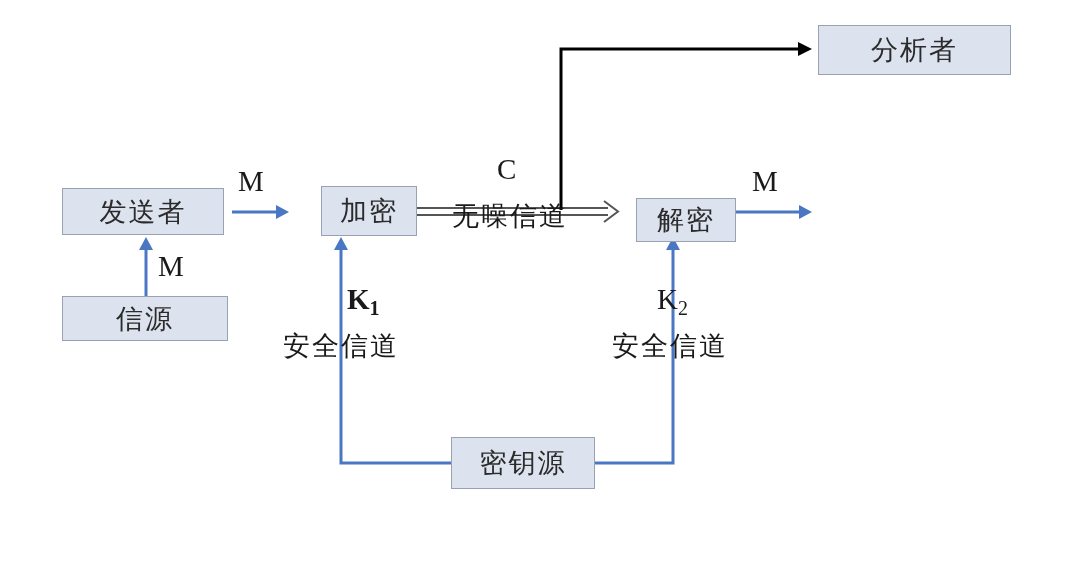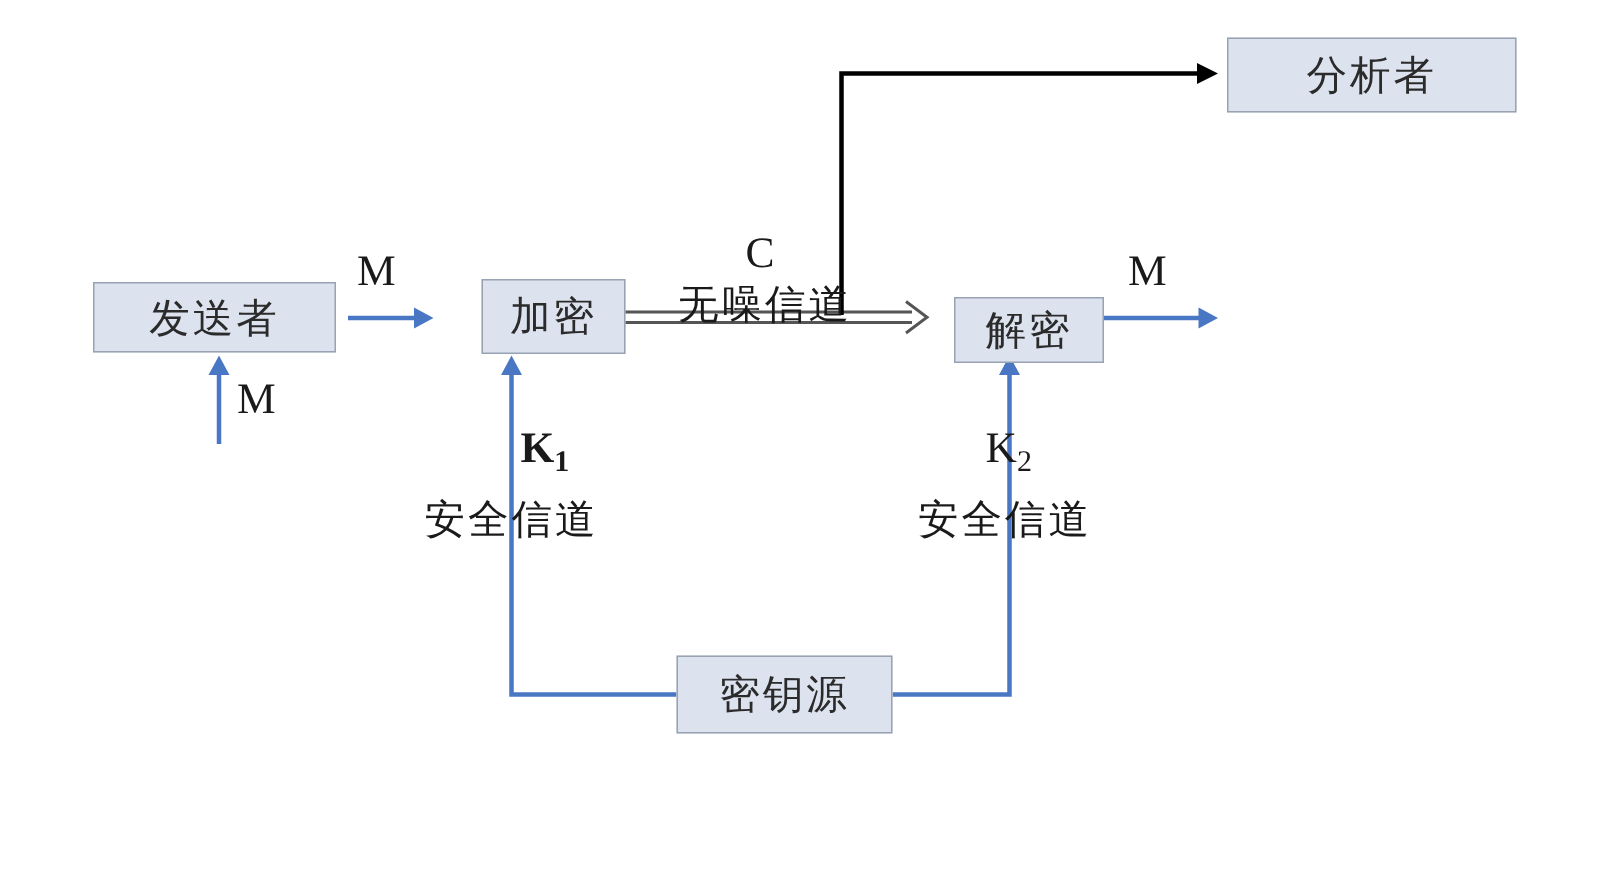--- a/index.html
+++ b/index.html
@@ -61,21 +61,21 @@
   .n-decrypt  { left: 636px; top: 186px; width: 100px; height: 44px; margin-top: 12px; }
   .n-receiver { left: 813px; top: 186px; width: 162px; height: 50px; }
   .n-analyst  { left: 818px; top: 25px;  width: 193px; height: 50px; }
   .n-keysrc   { left: 451px; top: 437px; width: 144px; height: 52px; }
 
   
   .p-m1 { left: 238px; top: 165px; }
   .p-m2 { left: 158px; top: 250px; }
   .p-m3 { left: 752px; top: 165px; }
   .p-c  { left: 497px; top: 153px; }
-  .p-channel { left: 452px; top: 185px; }
+  .p-channel { left: 452px; top: 198px; }
   .p-k1 { left: 347px; top: 283px; font-size: 29px; font-family: "Liberation Serif", "DejaVu Serif", serif; font-weight: bold; }
   .p-k2 { left: 657px; top: 283px; font-size: 29px; font-family: "Liberation Serif", "DejaVu Serif", serif; text-align: right; }
   .p-sec1 { left: 283px; top: 328px; }
   .p-sec2 { left: 612px; top: 328px; }
 </style>
 </head>
 <body>
 
 <div class="canvas">
 
@@ -115,20 +115,23 @@
     <g>
       <polyline points="595,463 673,463 673,248" fill="none" stroke="#4a77c4" stroke-width="3"></polyline>
       <polygon points="673,237 666,250 680,250" fill="#4a77c4"></polygon>
     </g>
   </svg>
 
   <div class="node n-sender">
     <span>发送者</span>
   </div>
 
+  <div class="node n-source">
+    <span>信源</span>
+  </div>
 
   <div class="node n-encrypt">
     <span>加密</span>
   </div>
 
   <div class="node n-decrypt">
     <span>解密</span>
   </div>
 
 

